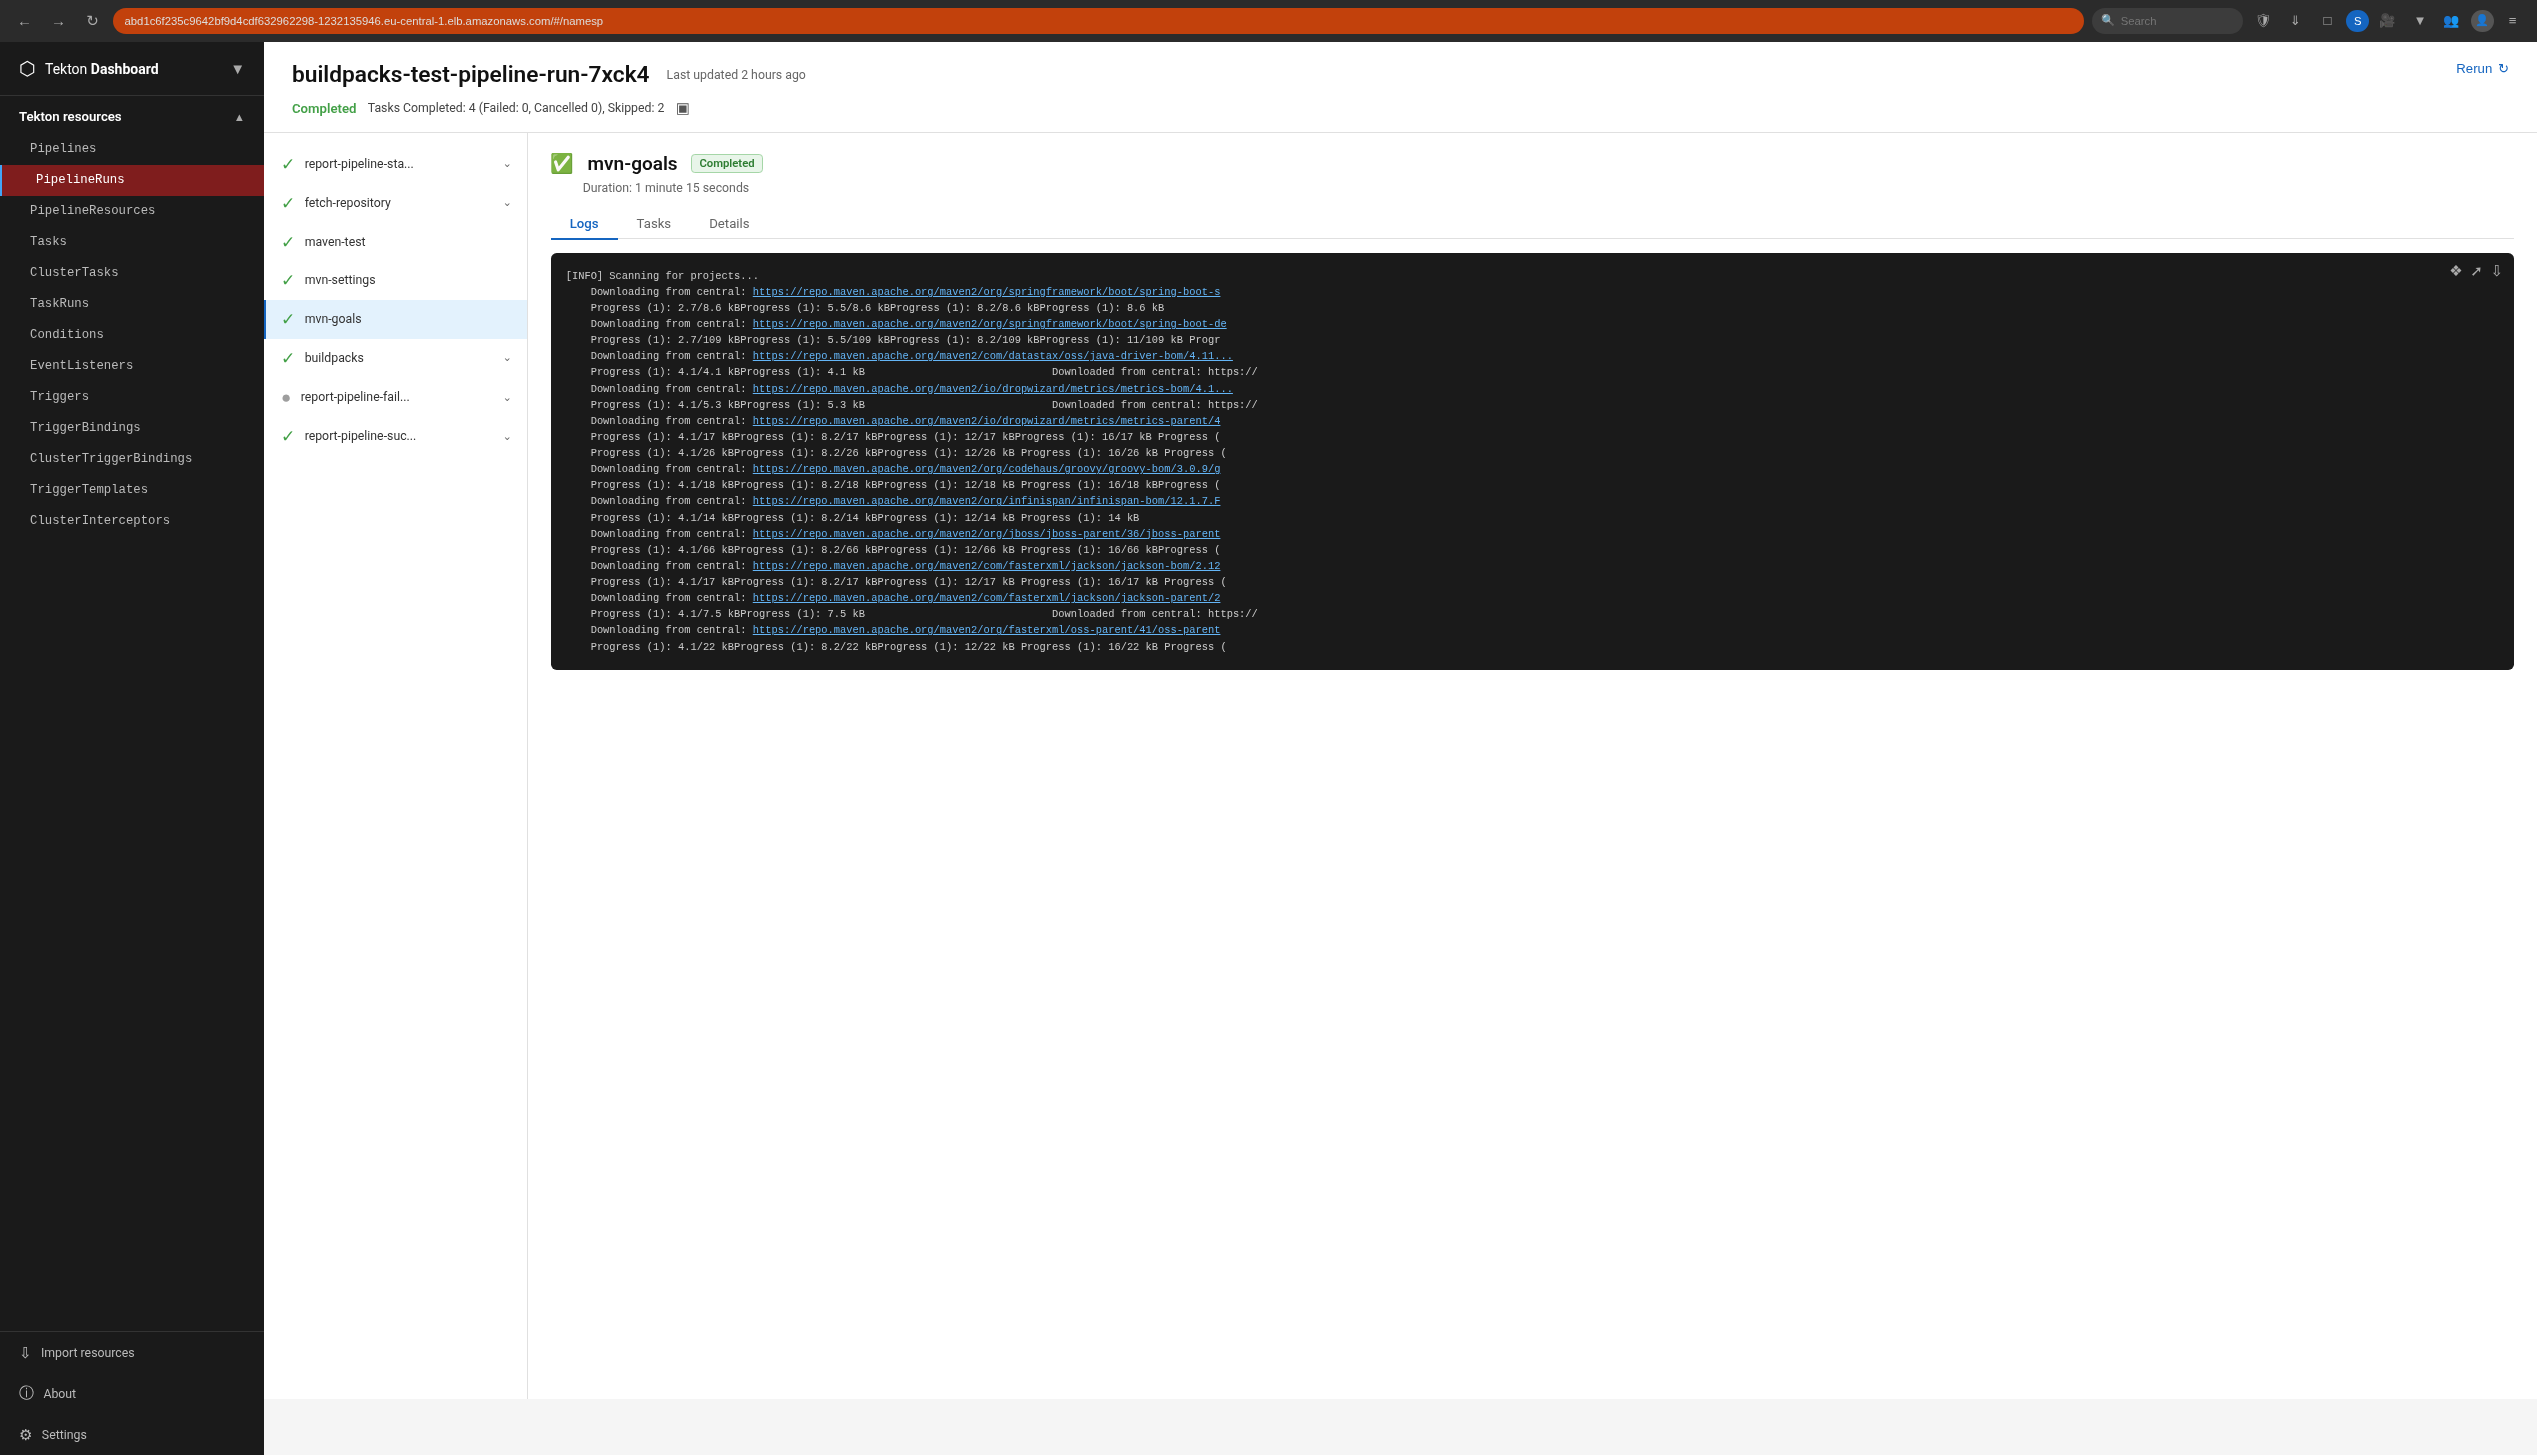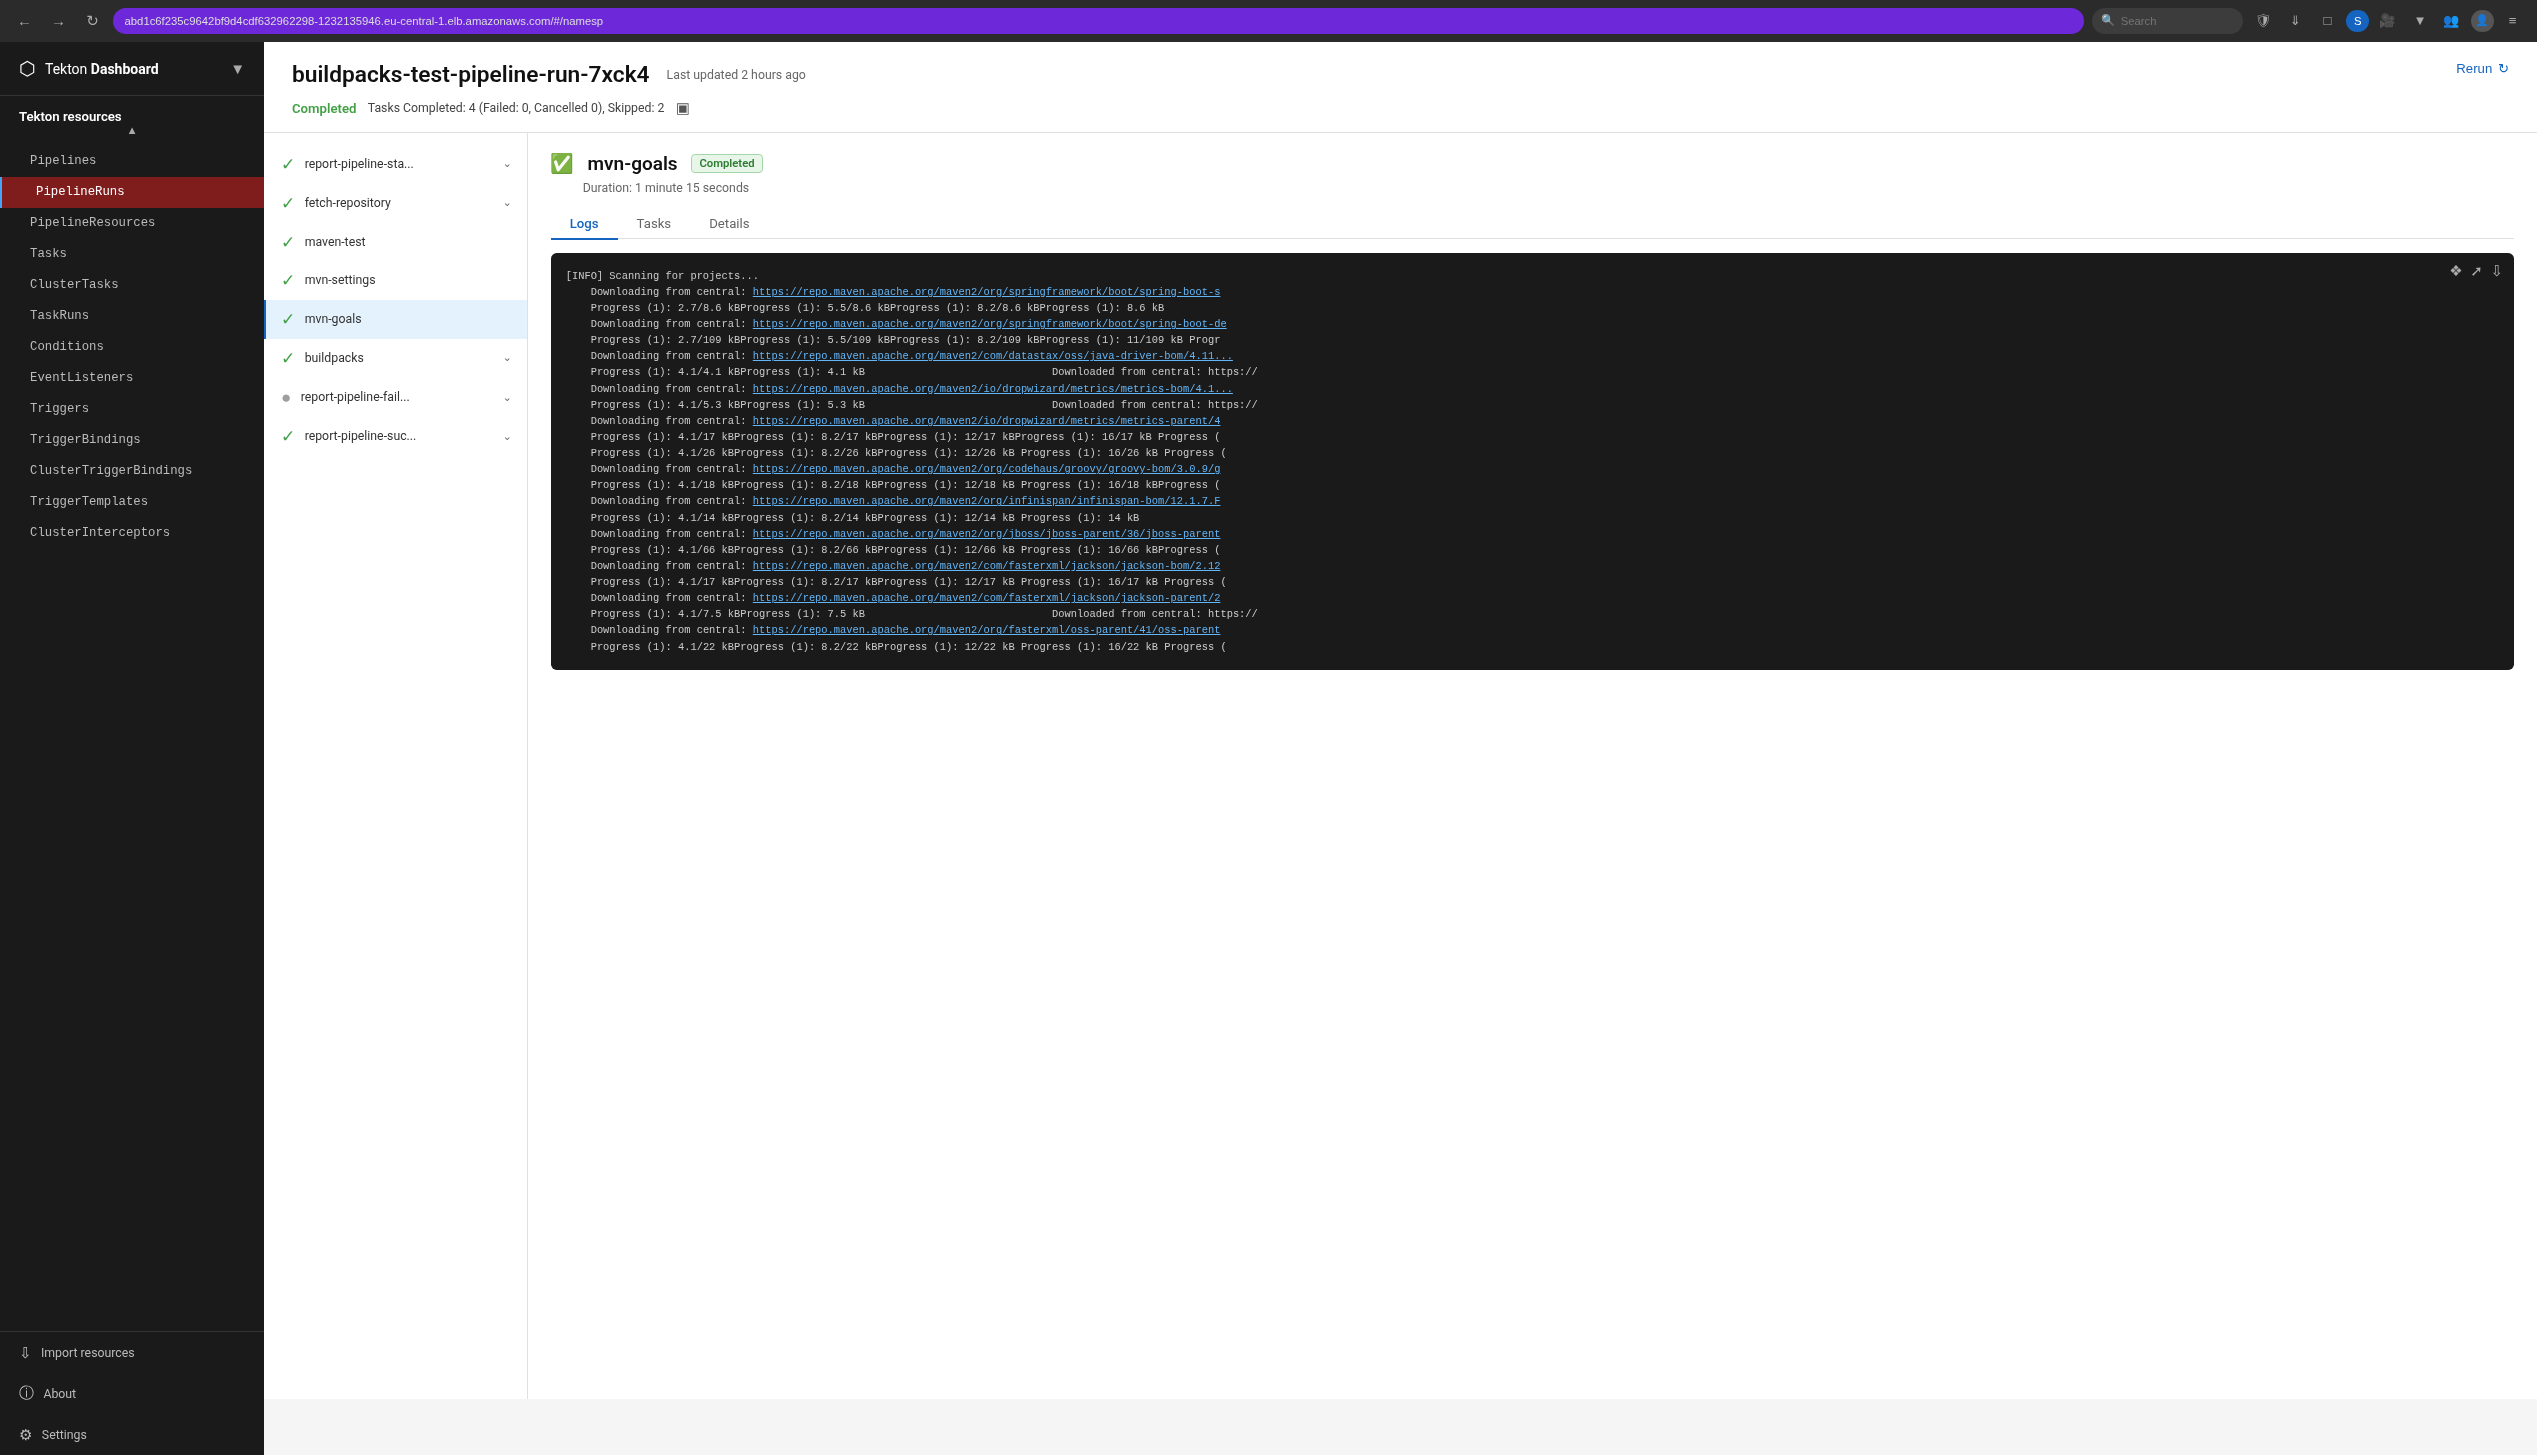--- a/index.html
+++ b/index.html
@@ -13,21 +13,21 @@
       align-items: center;
       padding: 0 11.3px;
       gap: 7.6px;
       flex-shrink: 0;
     }
     .browser-nav-btn {
       width: 26.4px; height: 26.4px;
       background: none; border: none; color: #aaa; font-size: 15px; cursor: pointer; border-radius: 3.8px; display: flex; align-items: center; justify-content: center;
     }
     .browser-url-bar {
-      flex: 1; height: 26.4px; background: #6d28d9; border: none; border-radius: 13.2px; color: #ddd; padding: 0 11.3px; font-size: 11.3px; outline: none;
+      flex: 1; height: 26.4px; background: #c2410c; border: none; border-radius: 13.2px; color: #ddd; padding: 0 11.3px; font-size: 11.3px; outline: none;
     }
     .browser-search-area {
       display: flex; align-items: center; gap: 5.7px; background: #3c3c3c; border-radius: 13.2px; padding: 0 9.4px; height: 26.4px; min-width: 151px;
     }
     .browser-search-area input {
       background: none; border: none; color: #ddd; font-size: 11.3px; outline: none; width: 94px;
     }
     .browser-icons { display: flex; gap: 5.7px; align-items: center; }
     .browser-icon-btn { width: 26.4px; height: 26.4px; background: none; border: none; color: #aaa; cursor: pointer; border-radius: 3.8px; display: flex; align-items: center; justify-content: center; font-size: 13.2px; }
 
@@ -48,23 +48,23 @@
       display: flex; align-items: center; gap: 9.4px;
       padding: 15px 19px;
       border-bottom: 0.9px solid #333;
     }
     .sidebar-header-icon { font-size: 19px; color: #fff; }
     .sidebar-title { font-size: 14px; color: #fff; }
     .sidebar-title span { font-weight: 700; }
     .sidebar-collapse-btn { margin-left: auto; background: none; border: none; color: #aaa; cursor: pointer; font-size: 15px; }
 
     .sidebar-section-header {
-      display: flex; justify-content: space-between;
+      display: flex; align-items: center; justify-content: space-between;
       padding: 13.2px 19px 9.4px;
-      color: #fff; font-size: 13.2px; font-weight: 600; flex-direction: column;
+      color: #fff; font-size: 13.2px; font-weight: 600;
     }
     .sidebar-section-toggle { background: none; border: none; color: #aaa; cursor: pointer; font-size: 11.3px; }
 
     .sidebar-nav-item {
       display: flex; align-items: center; gap: 9.4px;
       padding: 8.5px 19px 8.5px 30px;
       color: #bbb; font-size: 12.3px; cursor: pointer;
       text-decoration: none;
     }
     .sidebar-nav-item.active { background: #7f1d1d; color: #fff; border-left: 2.8px solid #42a5f5; padding-left: 34px; }

